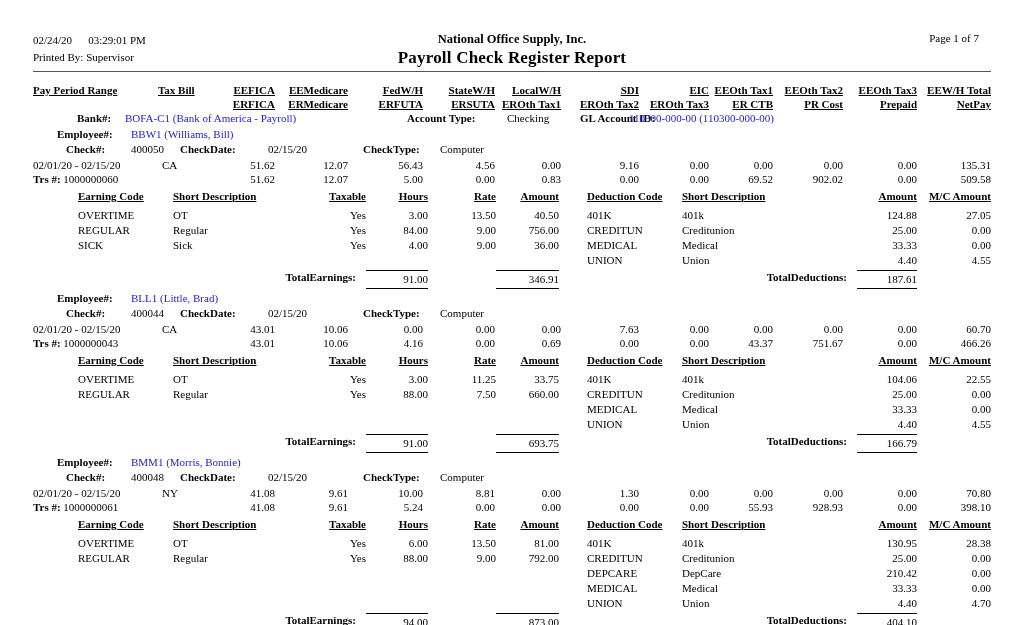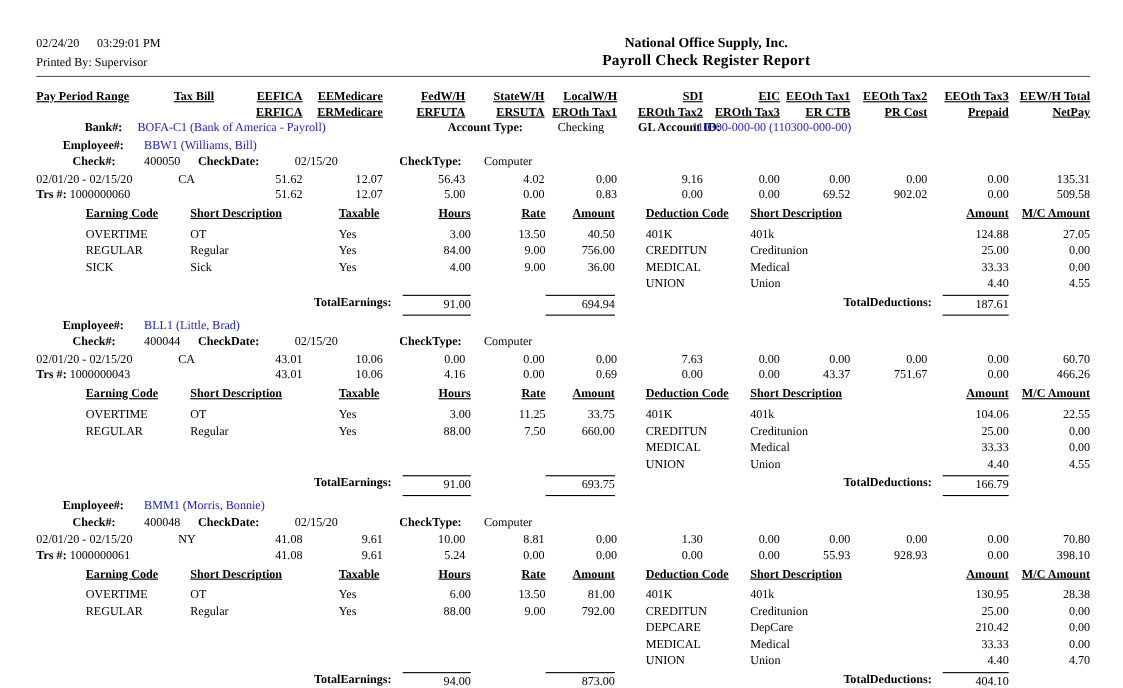--- a/index.html
+++ b/index.html
@@ -7,30 +7,30 @@
   body {
     width:1021px; height:625px; overflow:hidden;
     font-family:"Liberation Serif","DejaVu Serif",serif;
     font-size:11px; color:#000;
   }
   .page { position:relative; width:1021px; height:625px; padding:32px 30px 0 33px; }
   .b { font-weight:bold; }
   .u { text-decoration:underline; }
   .blue { color:#2222cc;text-align:right; }
   .num { text-align:right; white-space:nowrap; }
-  .ctr { text-align:left; }
+  .ctr { text-align:right; }
   .nowrap { white-space:nowrap; }
 
   
   .rpt-header { display:flex; align-items:flex-start; }
   .hdr-left { width:260px; line-height:17px; }
   .hdr-center { flex:1; text-align:center; }
   .hdr-right { width:260px; text-align:right; padding-right:12px; }
   .company { font-weight:bold; font-size:12.5px; }
-  .rpt-title { font-weight:bold; font-size:14px; margin-top:1px; letter-spacing:0.2px;font-family:Liberation Serif, serif; }
+  .rpt-title { font-weight:bold; font-size:17px; margin-top:1px; letter-spacing:0.2px;font-family:Liberation Serif, serif; }
   .time-gap { margin-left:16px;margin-top:24px; }
   .rule { border:0; border-top:1px solid #555; margin-top:3px; }
 
   
   .tgrid {
     display:grid; width:958px;
     grid-template-columns:125px 60px 57px 73px 75px 72px 66px 78px 70px 64px 70px 74px 74px;
   }
   .tgrid > div { line-height:14px; white-space:nowrap; }
   .thead { margin-top:11px; }
@@ -63,20 +63,21 @@
     <div class="hdr-left">
       <div class="nowrap">
         <span>02/24/20</span><span class="time-gap">03:29:01 PM</span>
       </div>
       <div>Printed By: Supervisor</div>
     </div>
     <div class="hdr-center">
       <div class="company">National Office Supply, Inc.</div>
       <div class="rpt-title">Payroll Check Register Report</div>
     </div>
+    <div class="hdr-right">Page 1 of 7</div>
   </div>
   <hr class="rule">
 
   <div class="tgrid thead">
     <div class="b u">Pay Period Range</div>
     <div class="b u">Tax Bill</div>
     <div class="num"><span class="b u">EEFICA</span></div>
     <div class="num"><span class="b u">EEMedicare</span></div>
     <div class="num"><span class="b u">FedW/H</span></div>
     <div class="num"><span class="b u">StateW/H</span></div>
@@ -124,21 +125,21 @@
       <span class="abs" style="left:235px">02/15/20</span>
       <span class="abs b" style="left:330px">CheckType:</span>
       <span class="abs" style="left:407px">Computer</span>
     </div>
     <div class="tgrid">
       <div>02/01/20 - 02/15/20</div>
       <div class="ts">CA</div>
       <div class="num">51.62</div>
       <div class="num">12.07</div>
       <div class="num">56.43</div>
-      <div class="num">4.02</div>
+      <div class="num">4.56</div>
       <div class="num">0.00</div>
       <div class="num">9.16</div>
       <div class="num">0.00</div>
       <div class="num">0.00</div>
       <div class="num">0.00</div>
       <div class="num">0.00</div>
       <div class="num">135.31</div>
       <div class="sp2">
         <span class="b">Trs #:</span>
         <span>1000000060</span>
@@ -217,21 +218,21 @@
         <div></div>
       <div></div>
       <div>UNION</div>
       <div>Union</div>
       <div class="num">4.40</div>
       <div class="num">4.55</div>
 
       <div class="totlbl b" style="grid-column:1/5">TotalEarnings:</div>
       <div class="num tot">91.00</div>
       <div></div>
-      <div class="num tot">694.94</div>
+      <div class="num tot">346.91</div>
       <div></div>
       <div class="totlbl b" style="grid-column:9/11">TotalDeductions:</div>
       <div class="num tot">187.61</div>
       <div></div>
     </div>
   </section>
 
   <section class="emp">
     <div class="rowline">
       <span class="abs b" style="left:24px">Employee#:</span>

